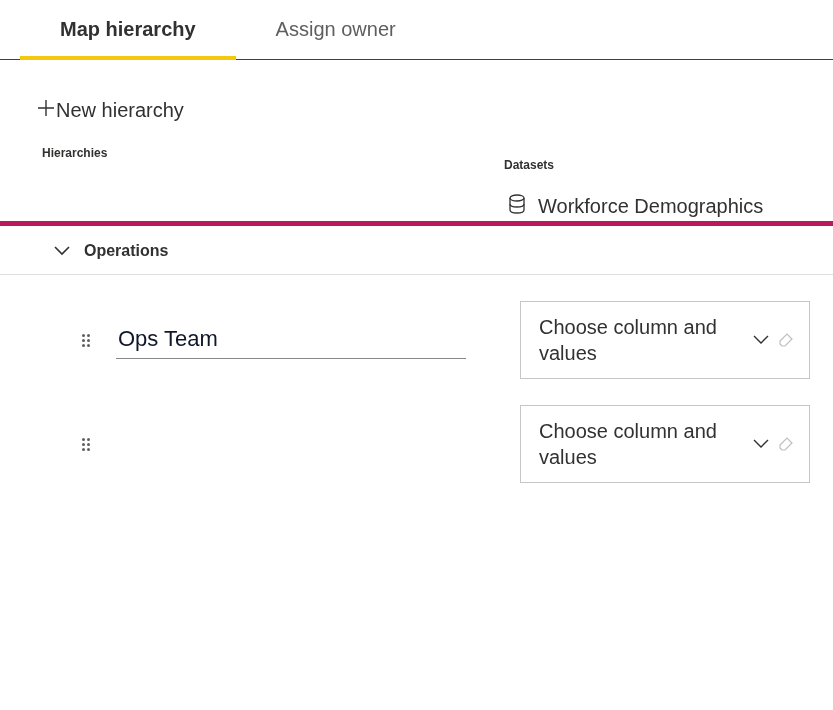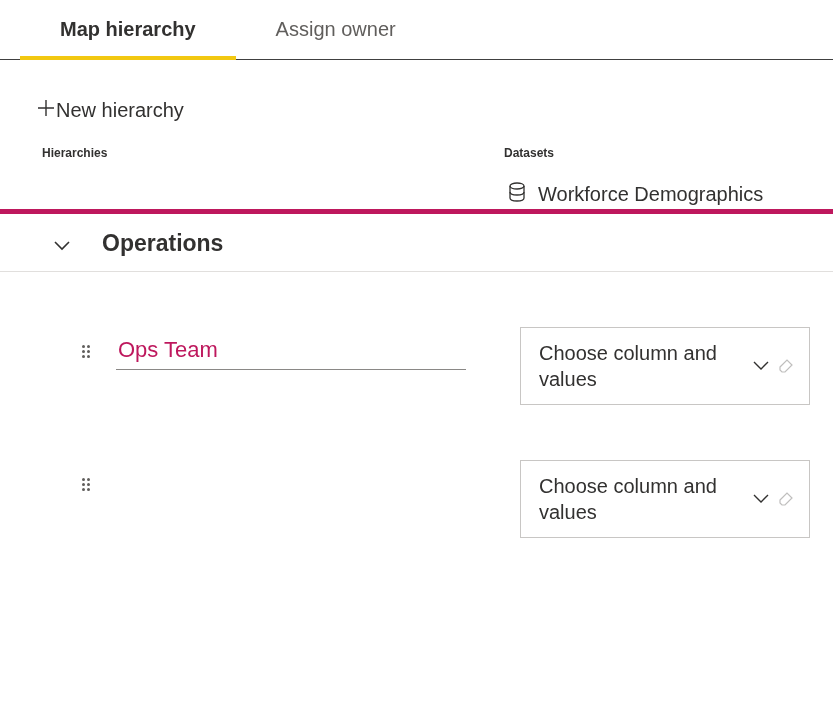--- a/index.html
+++ b/index.html
@@ -51,21 +51,21 @@
       line-height: 1;
     }
     .columns-header {
       display: flex;
       font-size: 12px;
       font-weight: 600;
       color: #323130;
       padding-bottom: 10px;
     }
     .col-left { flex: 0 0 474px; padding-left: 12px; }
-    .col-right { flex: 1; }
+    .col-right { flex: 1; margin-top: 12px; }
     .dataset-row {
       display: flex;
       border-bottom: 5px solid #be185d;
       padding: 12px 0 2px 0;
       margin-left: -30px;
       padding-left: 30px;
       margin-right: -20px;
       padding-right: 20px;
     }
     .dataset-left { flex: 0 0 474px; }
@@ -74,22 +74,22 @@
       display: flex;
       align-items: center;
       gap: 12px;
       font-size: 20px;
       padding-left: 4px;
     }
     .db-icon { width: 18px; height: 20px; flex-shrink: 0; }
     .group-header {
       display: flex;
       align-items: center;
-      gap: 32px;
-      font-size: 23px;
+      gap: 14px;
+      font-size: 16px;
       font-weight: 600;
       padding: 16px 8px 14px 6px;
       border-bottom: 1px solid #e1dfdd;
       margin-left: -30px;
       padding-left: 54px;
       margin-right: -20px;
       padding-right: 20px;
       cursor: pointer;
     }
     .group-header .chev {
@@ -114,31 +114,30 @@
       cursor: grab;
       align-content: center;
     }
     .grip span {
       width: 3px; height: 3px; background: #605e5c; border-radius: 50%;
     }
     .name-input {
       border: none;
       border-bottom: 1px solid #8a8886;
       font-size: 22px;
-      color: #be185d;
+      color: #0f172a;
       padding: 4px 2px 6px 2px;
       width: 350px;
       outline: none;
       font-family: inherit;
       background: transparent;
     }
     .row-right {
       flex: 1;
       padding-left: 16px;
-      margin-top: 29px;
     }
     .picker {
       border: 1px solid #c8c6c4;
       display: flex;
       align-items: center;
       padding: 12px 14px 12px 18px;
       width: 290px;
       cursor: pointer;
       background: #fff;
     }

